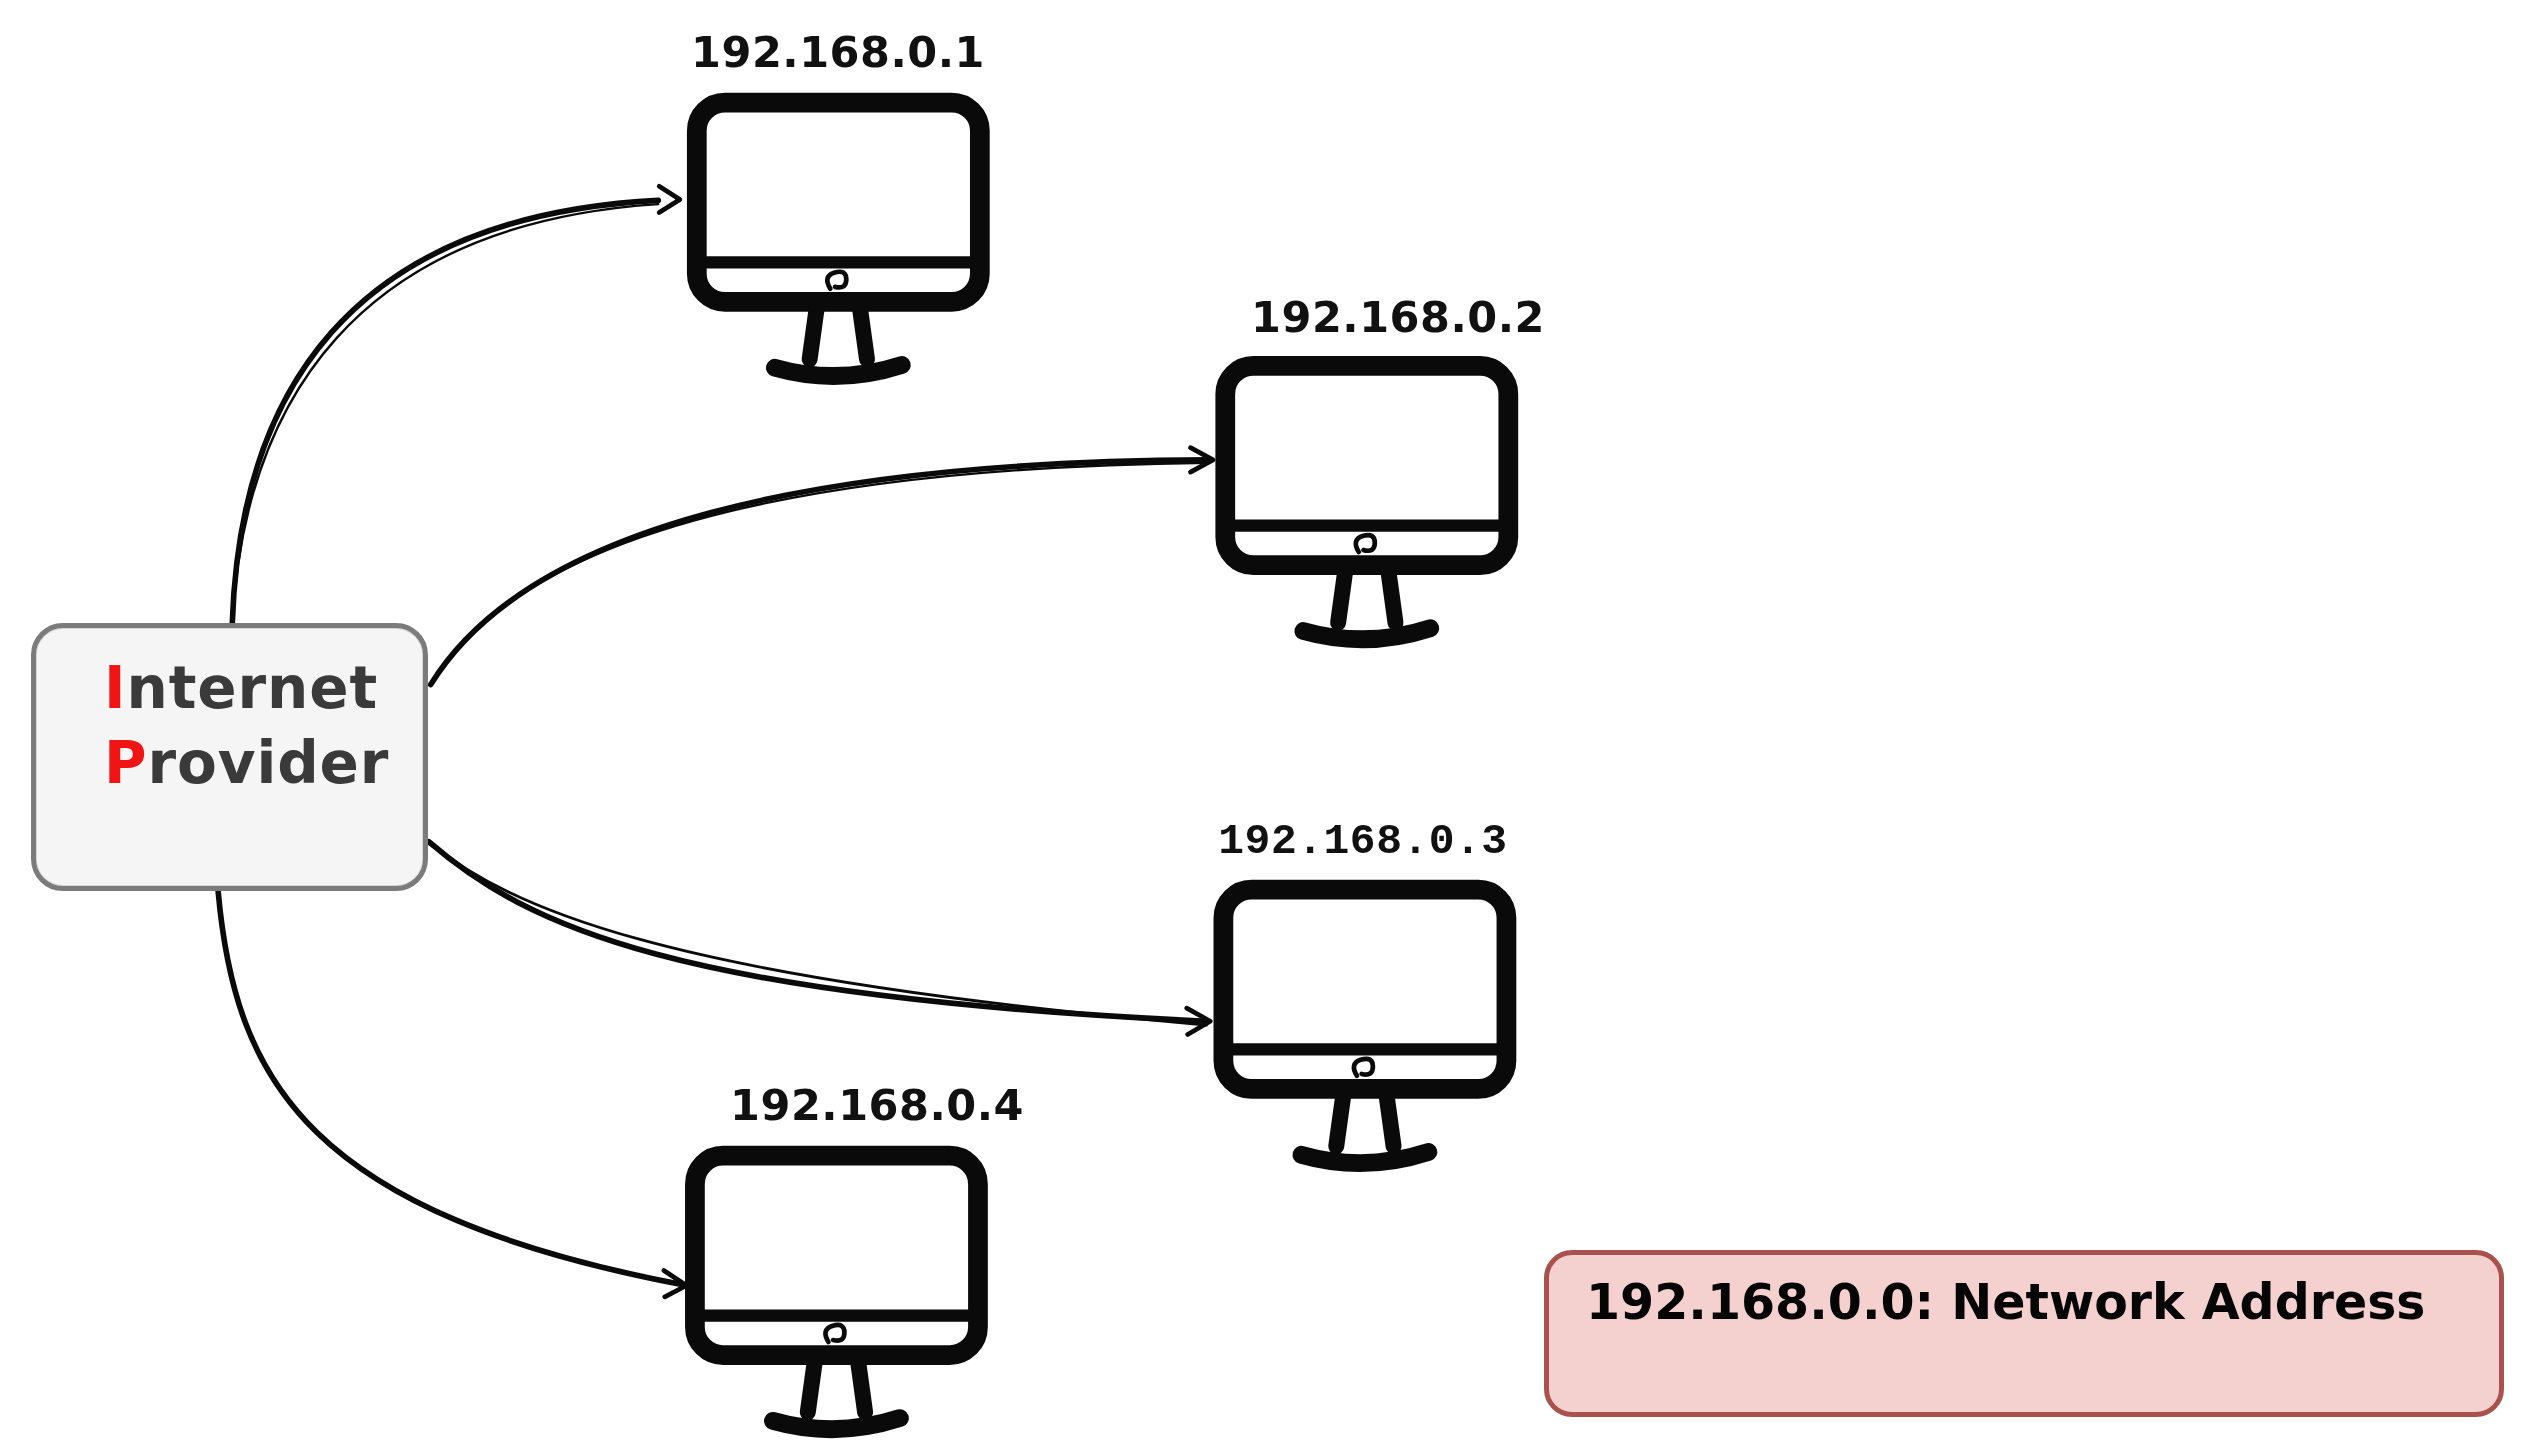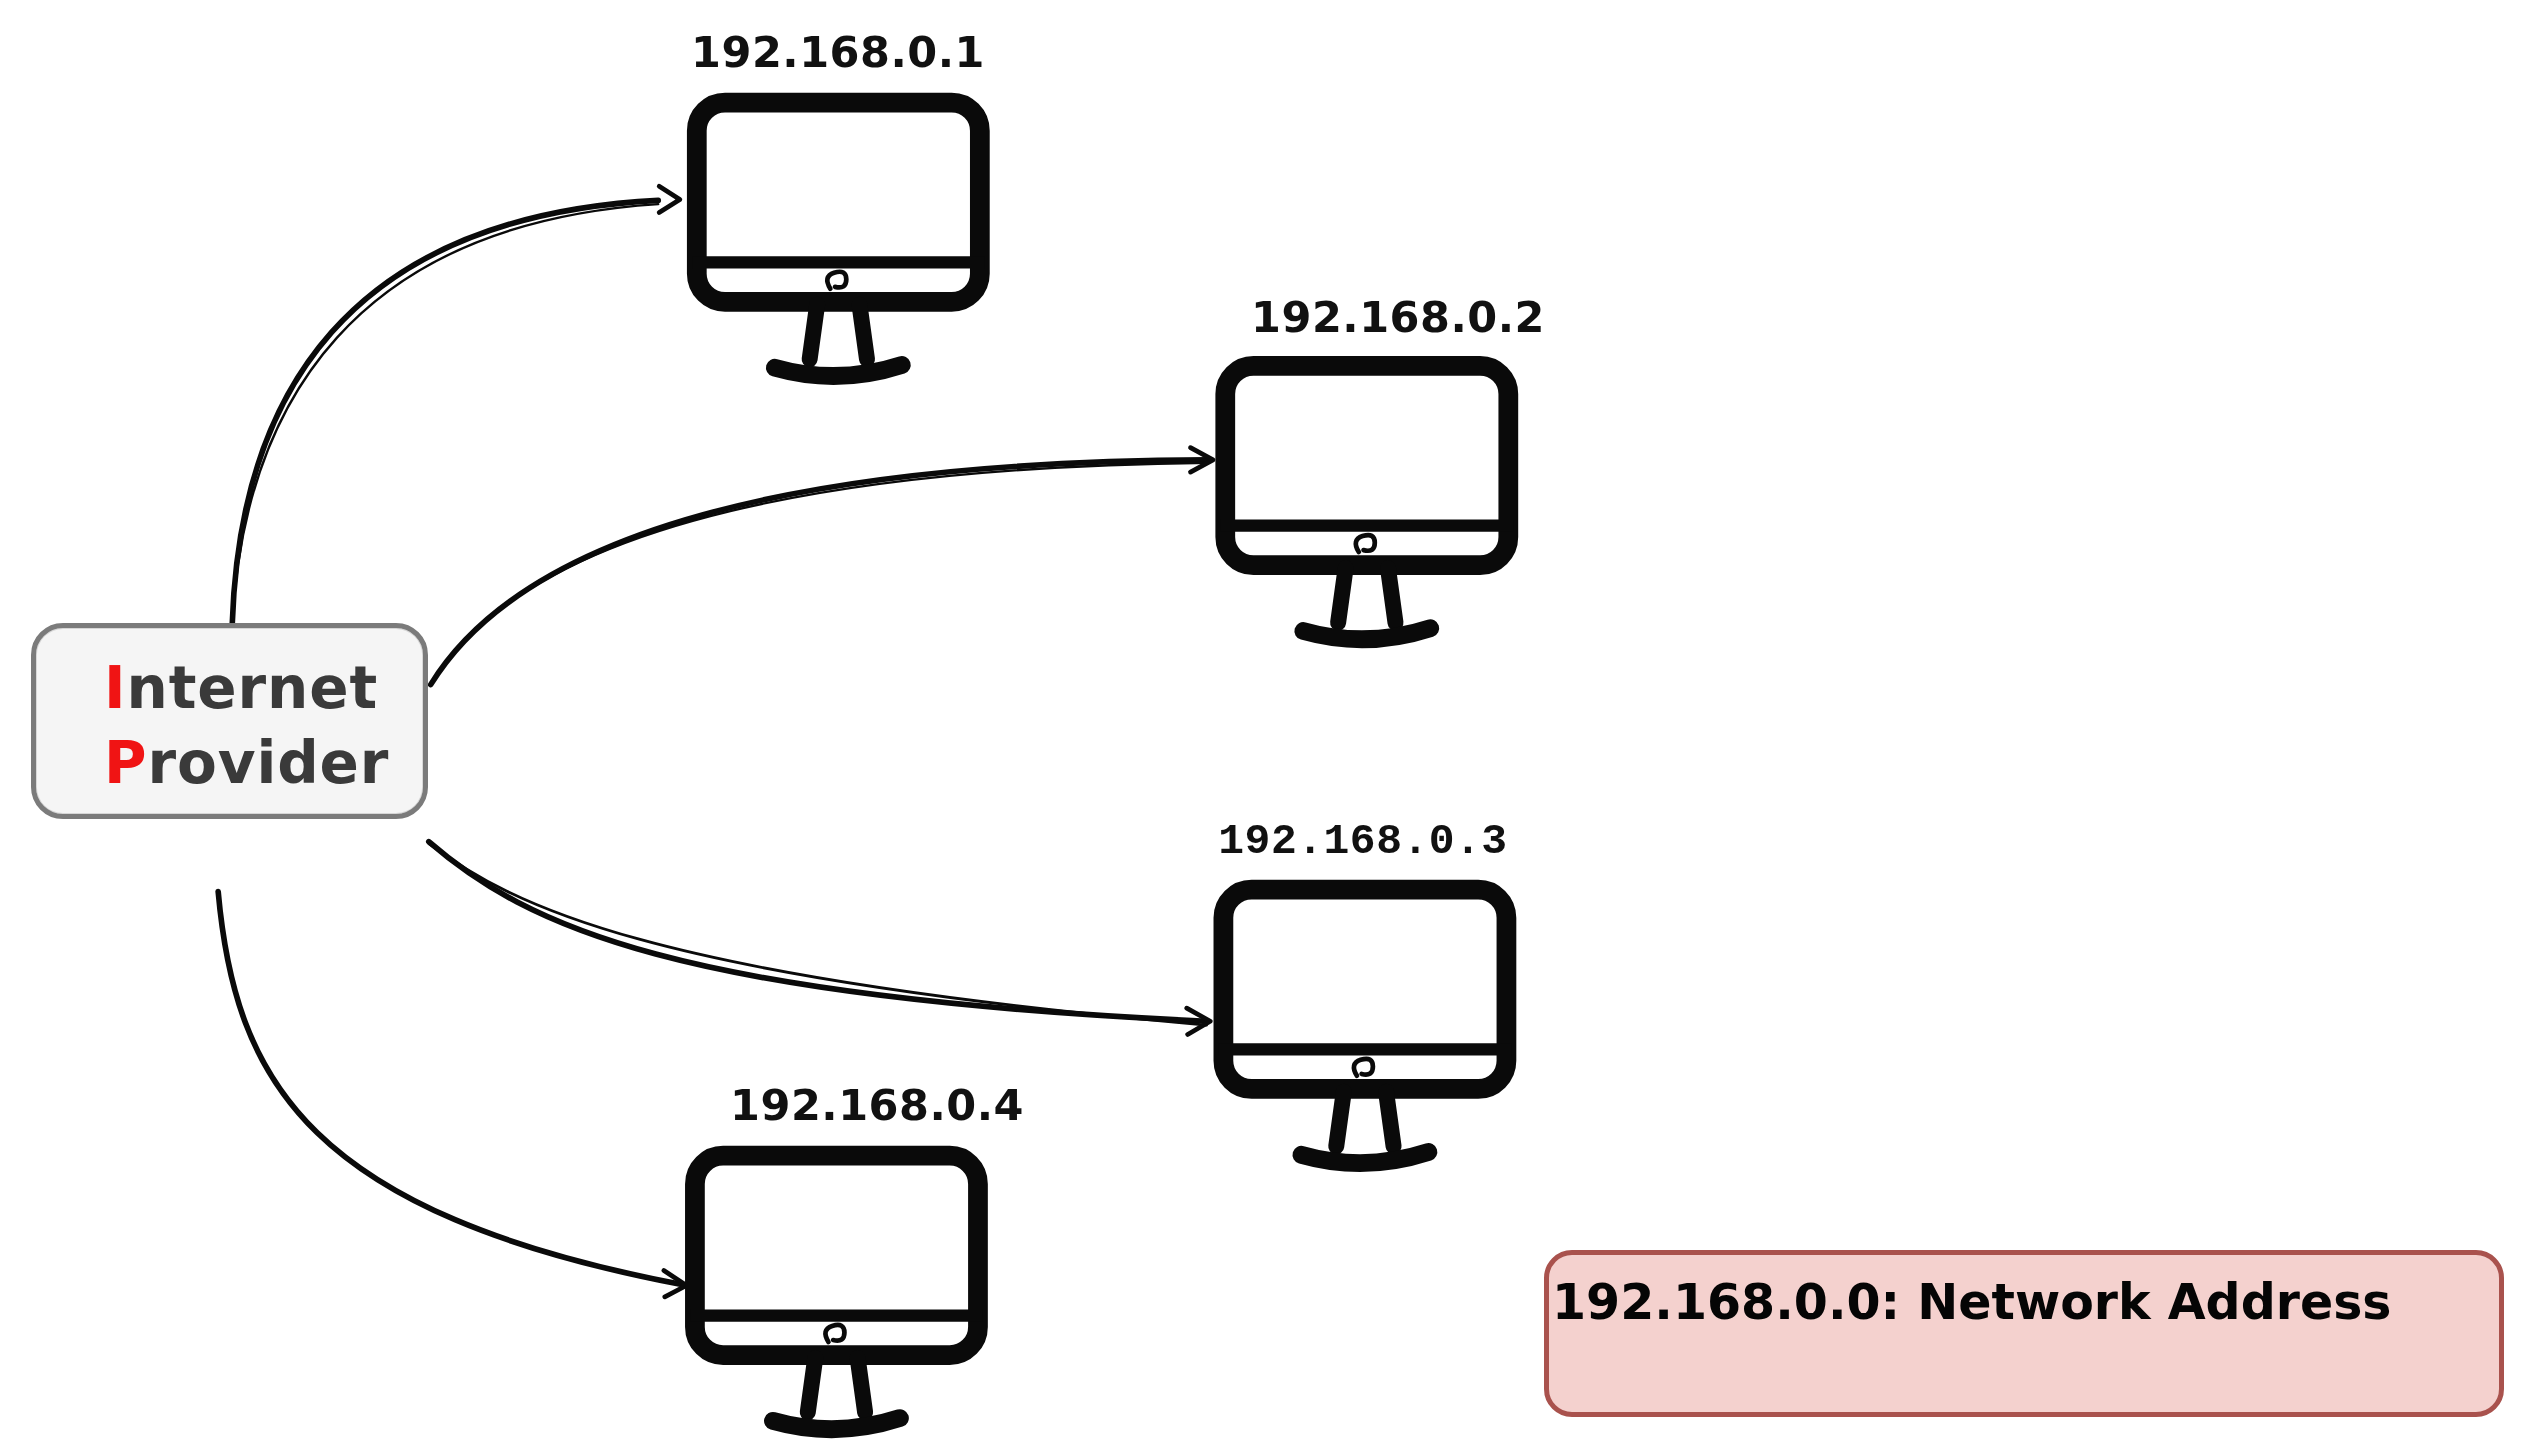--- a/index.html
+++ b/index.html
@@ -6,21 +6,21 @@
   .canvas{
     position:relative;
     width:2538px;height:1452px;
     background:#ffffff;
     font-family:"DejaVu Sans", sans-serif;
     overflow:hidden;
   }
   .diagram-layer{position:absolute;left:0;top:0;width:2538px;height:1452px;}
 
   .isp-box{
-    position:absolute;left:31px;top:623px;width:397px;height:196px;
+    position:absolute;left:31px;top:623px;width:397px;height:268px;
     box-sizing:border-box;
     background:#f5f5f5;
     border:5.6px solid #7b7b7b;
     border-radius:32px;
     box-shadow:0 0 0 0.9px rgba(123,123,123,.25) inset;
   }
   .isp-text{
     padding:22.6px 0 0 68px;
     font-size:58px;line-height:75px;font-weight:600;
     color:#3a3a3a;letter-spacing:0.9px;
@@ -39,21 +39,21 @@
   .ip-label.l4{left:877px;top:1081px;}
 
   .note-box{
     position:absolute;left:1544px;top:1250px;width:960px;height:167px;
     box-sizing:border-box;
     background:#f4d1ce;
     border:5.6px solid #a9524d;
     border-radius:28px;
   }
   .note-text{
-    padding:15px 0 0 3px;
+    padding:15px 0 0 37px;
     font-size:49px;line-height:66px;font-weight:600;color:#050505;
     white-space:nowrap;
   }
 </style>
 </head>
 <body>
 
 <div class="canvas">
 
   <svg class="diagram-layer" viewBox="0 0 2699 1544" xmlns="http://www.w3.org/2000/svg">

